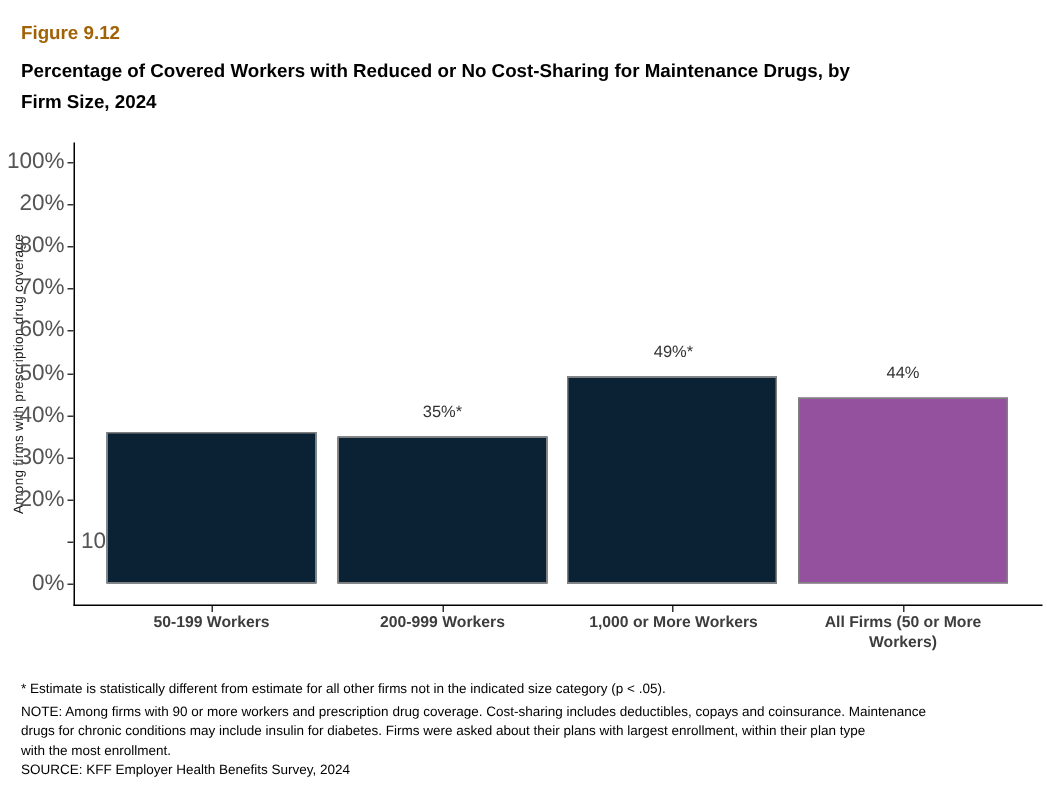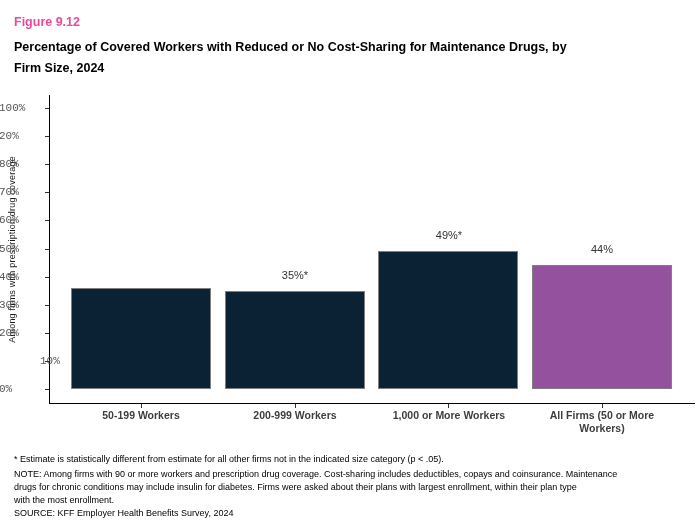--- a/index.html
+++ b/index.html
@@ -2,43 +2,43 @@
 <html><head>
 <meta charset="utf-8">
 <style>
   html,body { margin:0; padding:0; background:#fff; }
   .root {
     position:relative; width:698px; height:525px; background:#ffffff;
     font-family:"Liberation Sans", sans-serif; overflow:hidden; color:#000;
   }
   .figure-label {
     position:absolute; left:14px; top:15px;
-    font-size:12.5px; font-weight:bold; color:#ec4899; white-space:nowrap;
+    font-size:12.5px; font-weight:bold; color:#a16207; white-space:nowrap;
   }
   .figure-title {
     position:absolute; left:14px; top:37px;
     font-size:12.5px; font-weight:bold; line-height:21px; color:#000;
   }
   .figure-title div { white-space:nowrap; }
   .chart-area { position:absolute; left:0; top:90px; width:698px; height:360px; }
   .plot-frame {
     position:absolute; left:49px; top:5px; width:645px; height:308px;
     border-left:1px solid #000; border-bottom:1px solid #000;
   }
   .y-axis-title {
     position:absolute; left:4px; top:5px; width:16px; height:308px;
     display:flex; align-items:center; justify-content:center;
   }
   .y-axis-title span {
     writing-mode:vertical-rl; transform:rotate(180deg);
     font-size:9px; color:#1a1a1a; white-space:nowrap; letter-spacing:0.2px;
   }
   .ytick-label {
-    position:absolute; font-size:11px; color:#555555; 
-    height:12px; line-height:12px; white-space:nowrap;font-family:Liberation Mono, monospace;
+    position:absolute; font-size:15px; color:#555555; text-align:right;
+    height:12px; line-height:12px; white-space:nowrap;
   }
   .ytick-mark { position:absolute; width:4px; height:1px; background:#333333; }
   .xtick-mark { position:absolute; width:1px; height:4px; background:#333333; }
   .bar { position:absolute; box-sizing:border-box; border:1px solid #808080; }
   .value-label {
     position:absolute; font-size:11px; color:#333333; text-align:center;
     height:13px; line-height:13px; white-space:nowrap;
   }
   .cat-label {
     position:absolute; font-size:10.5px; font-weight:bold; color:#3d3d3d;

